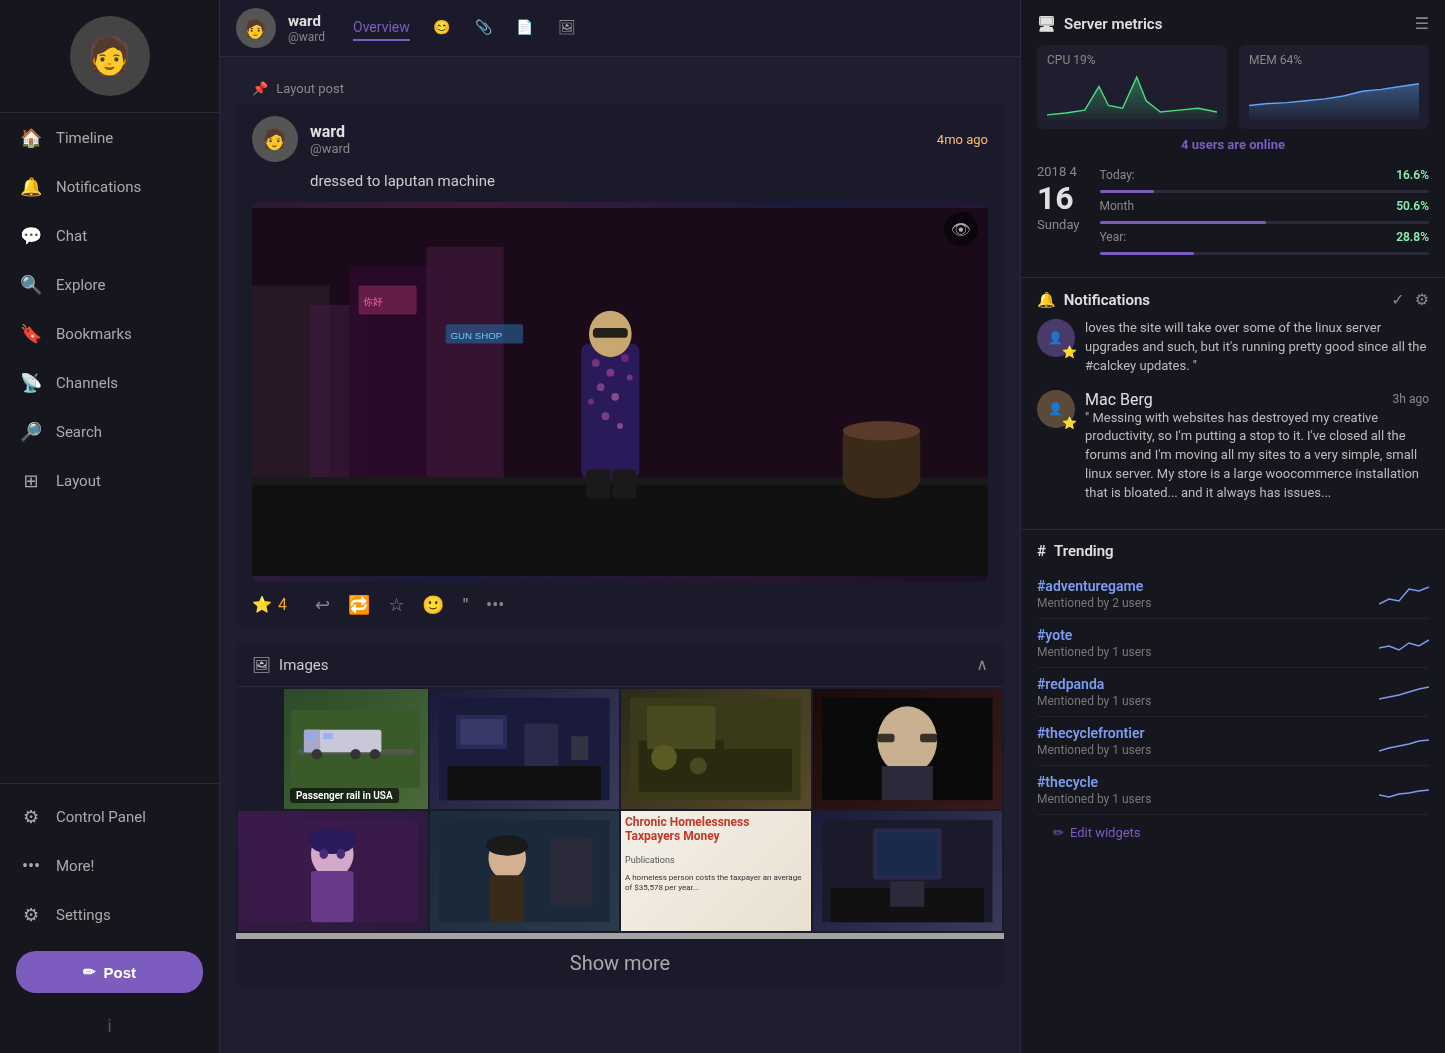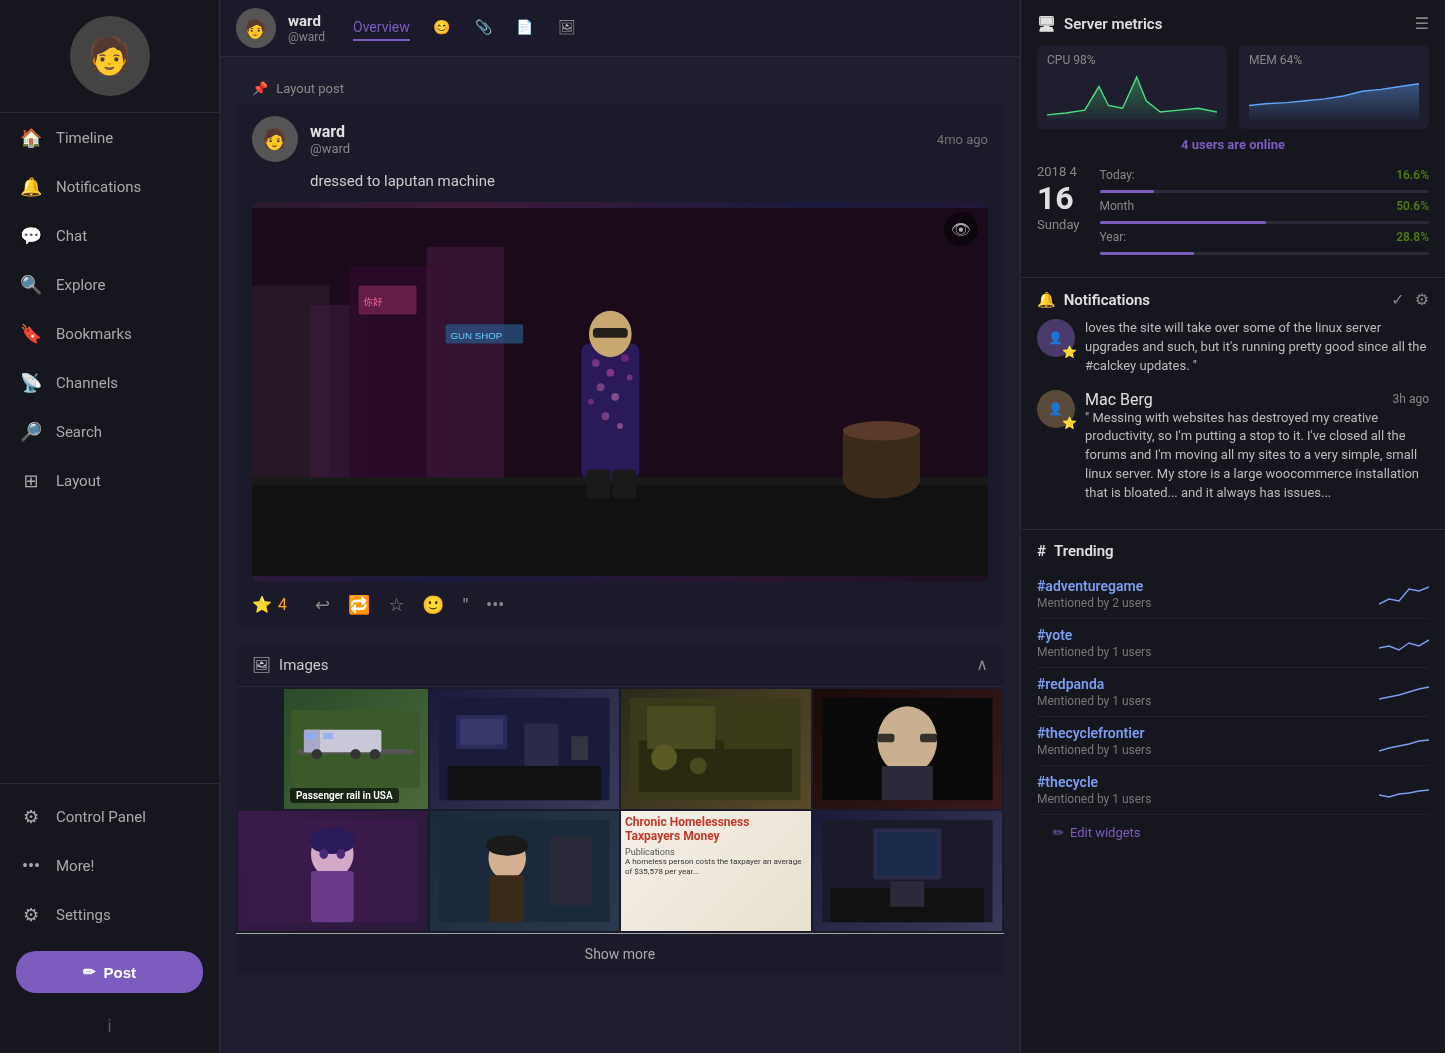--- a/index.html
+++ b/index.html
@@ -164,21 +164,21 @@
       height: 46px;
       border-radius: 50%;
       background: #555;
       display: flex;
       align-items: center;
       justify-content: center;
       font-size: 20px;
     }
     .post-author-name { font-weight: 700; color: #e0e0e0; }
     .post-author-handle { color: #888; font-size: 13px; }
-    .post-time { margin-left: auto; color: #737373; font-size: 13px; }
+    .post-time { margin-left: auto; color: #fdba74; font-size: 13px; }
     .post-text { padding: 10px 16px 12px 74px; color: #ccc; font-size: 15px; }
     .post-image-container {
       margin: 0 16px;
       border-radius: 8px;
       overflow: hidden;
       position: relative;
       max-height: 400px;
     }
     .post-image-placeholder {
       width: 100%;
@@ -260,20 +260,21 @@
       overflow: hidden;
       position: relative;
     }
     .image-thumb-placeholder {
       width: 100%;
       height: 100%;
       display: flex;
       align-items: center;
       justify-content: center;
       font-size: 28px;
+      gap: 8px;
     }
     .img-train { background: linear-gradient(135deg, #2a4a2a, #4a6a3a); margin-left: 46px; }
     .img-room { background: linear-gradient(135deg, #1a1a3a, #3a3a5a); }
     .img-game { background: linear-gradient(135deg, #2a2a1a, #5a4a2a); }
     .img-dark { background: linear-gradient(135deg, #1a0a0a, #3a1a1a); }
     .img-anime { background: linear-gradient(135deg, #3a1a4a, #2a1a3a); }
     .img-anime2 { background: linear-gradient(135deg, #1a2a3a, #2a3a4a); }
     .img-label {
       position: absolute;
       bottom: 6px;
@@ -282,23 +283,23 @@
       color: #fff;
       font-size: 10px;
       padding: 2px 6px;
       border-radius: 3px;
       font-weight: 600;
     }
     .show-more {
       text-align: center;
       padding: 12px;
       color: #aaa;
-      font-size: 14px;
+      font-size: 20px;
       cursor: pointer;
-      border-top: 1px solid #a3a3a3;
+      border-top: 6px solid #a3a3a3;
     }
 
     
     .right-panel {
       width: 425px;
       background: #16161e;
       border-left: 1px solid #2a2a3a;
       display: flex;
       flex-direction: column;
       overflow-y: auto;
@@ -382,21 +383,21 @@
       flex-direction: column;
       gap: 6px;
       padding-top: 4px;
     }
     .stat-right-row {
       display: flex;
       justify-content: space-between;
       font-size: 12px;
     }
     .stat-right-label { color: #888; text-align: right; }
-    .stat-right-val { color: #4d7c0f; font-weight: 600; }
+    .stat-right-val { color: #86efac; font-weight: 600; }
     .stat-bar {
       height: 3px;
       background: #2a2a3a;
       border-radius: 2px;
       margin-top: 2px;
     }
     .stat-bar-fill {
       height: 100%;
       border-radius: 2px;
     }
@@ -777,21 +778,21 @@
     <div class="widget-header">
       <div class="widget-title">
         <span>🖥</span>
         <span>Server metrics</span>
       </div>
       <span style="color:#888; cursor:pointer;">☰</span>
     </div>
     <div class="metrics-grid">
 
       <div class="metric-box">
-        <div class="metric-label">CPU 98%</div>
+        <div class="metric-label">CPU 19%</div>
         <div class="metric-chart cpu-chart">
           <svg viewBox="0 0 180 50">
             <defs>
               <linearGradient id="cpuGrad" x1="0" y1="0" x2="0" y2="1">
                 <stop offset="0%" stop-color="#4ade80" stop-opacity="0.4"></stop>
                 <stop offset="100%" stop-color="#4ade80" stop-opacity="0.05"></stop>
               </linearGradient>
             </defs>
             <path d="M0 45 L20 43 L40 40 L55 15 L65 35 L80 38 L95 5 L105 30 L120 42 L140 40 L160 38 L180 42" fill="none" stroke="#4ade80" stroke-width="1.5"></path>
             <path d="M0 45 L20 43 L40 40 L55 15 L65 35 L80 38 L95 5 L105 30 L120 42 L140 40 L160 38 L180 42 L180 50 L0 50Z" fill="url(#cpuGrad)"></path>

